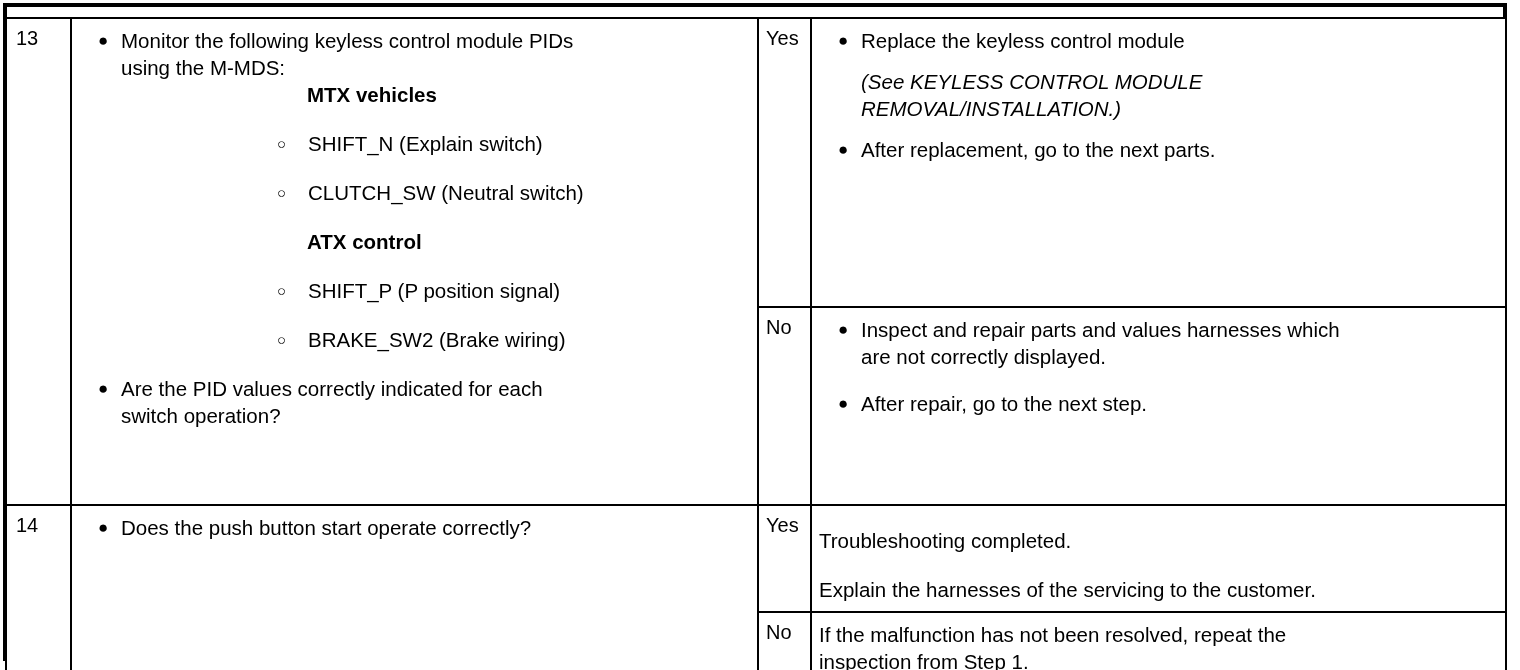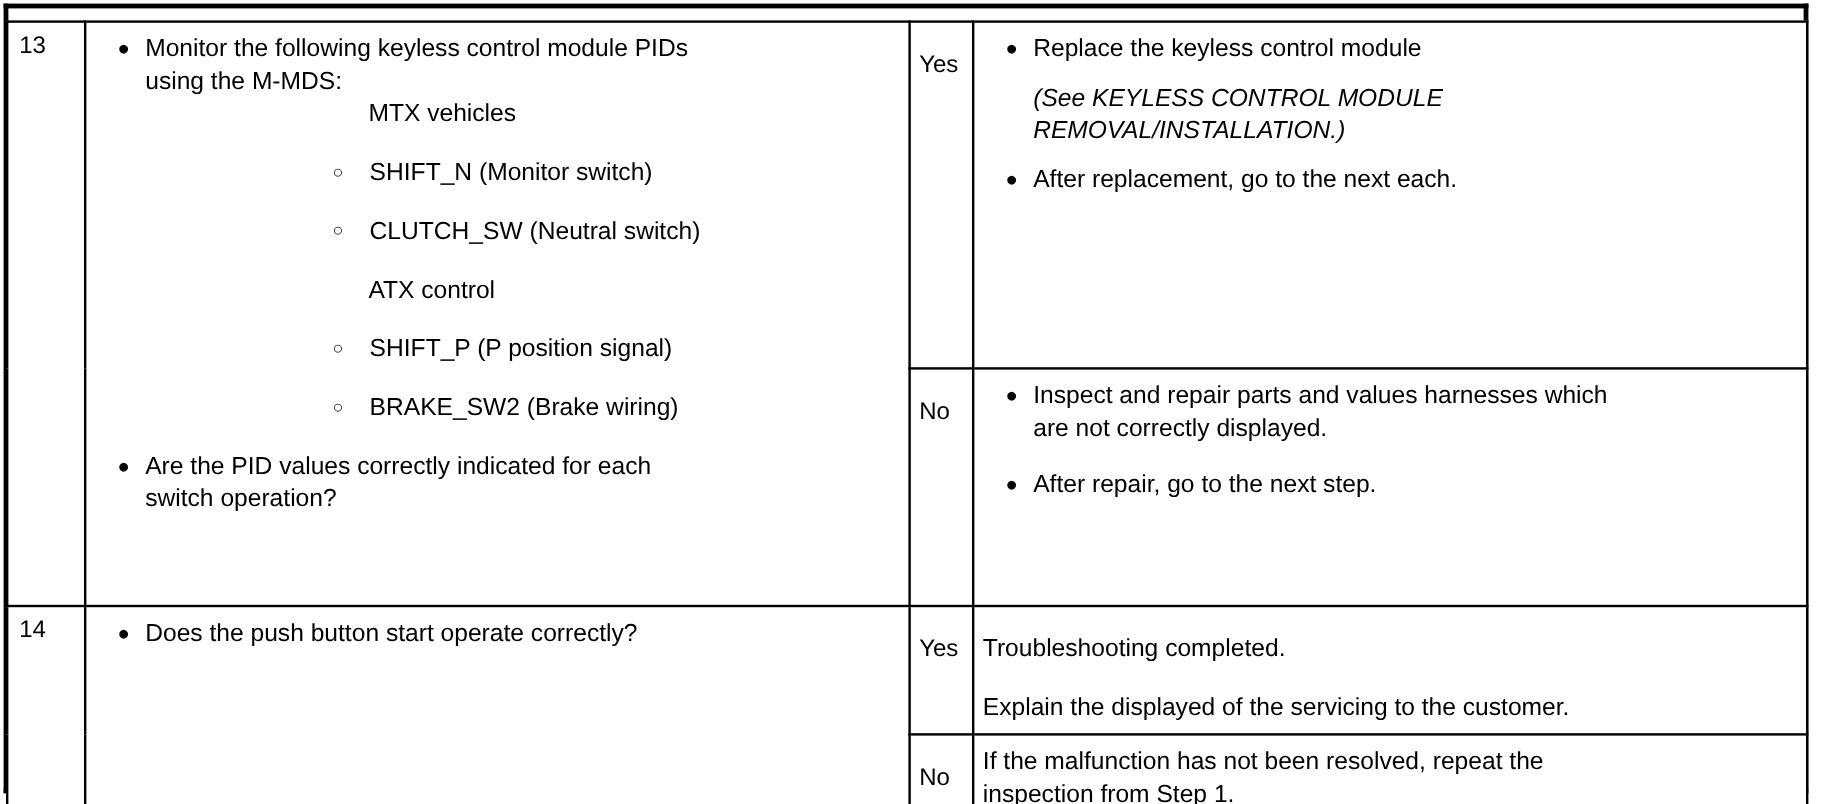--- a/index.html
+++ b/index.html
@@ -67,21 +67,21 @@
   col.c-insp   { width: 687px; }
   col.c-ans    { width: 53px; }
   col.c-action { width: 695px; }
 
   
   .cell-pad {
     padding: 8px 6px 8px 9px;
     box-sizing: border-box;
   }
   .cell-pad-ans {
-    padding: 24px 4px 8px 7px;
+    padding: 8px 4px 8px 7px;
     box-sizing: border-box;
   }
 
   .step-num {
     font-size: 20px;
     line-height: 22px;
     letter-spacing: 0px;
   }
 
   .ans-label {
@@ -129,21 +129,21 @@
   }
   ul.sublist > li .subbul {
     position: absolute;
     left: 196px;
     top: 0;
     font-size: 15px;
     line-height: 28px;
   }
 
   .grp-head {
-    font-weight: normal;
+    font-weight: bold;
     font-size: 20.5px;
     line-height: 27px;
     margin: 0 0 22px 0;
     padding-left: 226px;
   }
 
   
   p.plain {
     margin: 0 0 12px 0;
     font-size: 20.5px;
@@ -196,21 +196,21 @@
                 <span class="nowrapline">Monitor the following keyless control module PIDs</span><br>
                 <span class="nowrapline">using the M-MDS:</span>
               </li>
             </ul>
 
             <div class="grp-head">MTX vehicles</div>
 
             <ul class="sublist">
               <li>
                 <span class="subbul">○</span>
-                <span>SHIFT_N (Monitor switch)</span>
+                <span>SHIFT_N (Explain switch)</span>
               </li>
               <li>
                 <span class="subbul">○</span>
                 <span>CLUTCH_SW (Neutral switch)</span>
               </li>
             </ul>
 
             <div class="grp-head">ATX control</div>
 
             <ul class="sublist">
@@ -248,21 +248,21 @@
                 <span class="nowrapline">Replace the keyless control module</span>
               </li>
             </ul>
             <p class="cont">
               <span class="nowrapline">(See KEYLESS CONTROL MODULE</span><br>
               <span class="nowrapline">REMOVAL/INSTALLATION.)</span>
             </p>
             <ul class="blist" style="margin-top:14px;">
               <li>
                 <span class="bul">●</span>
-                <span class="nowrapline">After replacement, go to the next each.</span>
+                <span class="nowrapline">After replacement, go to the next parts.</span>
               </li>
             </ul>
           </div>
         </td>
       </tr>
 
       <tr>
         <td style="height:196px;">
           <div class="cell-pad-ans">
             <div class="ans-label">No</div>
@@ -306,21 +306,21 @@
 
         <td style="height:97px;">
           <div class="cell-pad-ans">
             <div class="ans-label">Yes</div>
           </div>
         </td>
 
         <td>
           <div class="cell-pad" style="padding-left:7px;margin-top:13px;">
             <p class="plain" style="margin-bottom:22px;">Troubleshooting completed.</p>
-            <p class="plain">Explain the displayed of the servicing to the customer.</p>
+            <p class="plain">Explain the harnesses of the servicing to the customer.</p>
           </div>
         </td>
       </tr>
 
       <tr>
         <td style="height:72px;">
           <div class="cell-pad-ans">
             <div class="ans-label">No</div>
           </div>
         </td>

